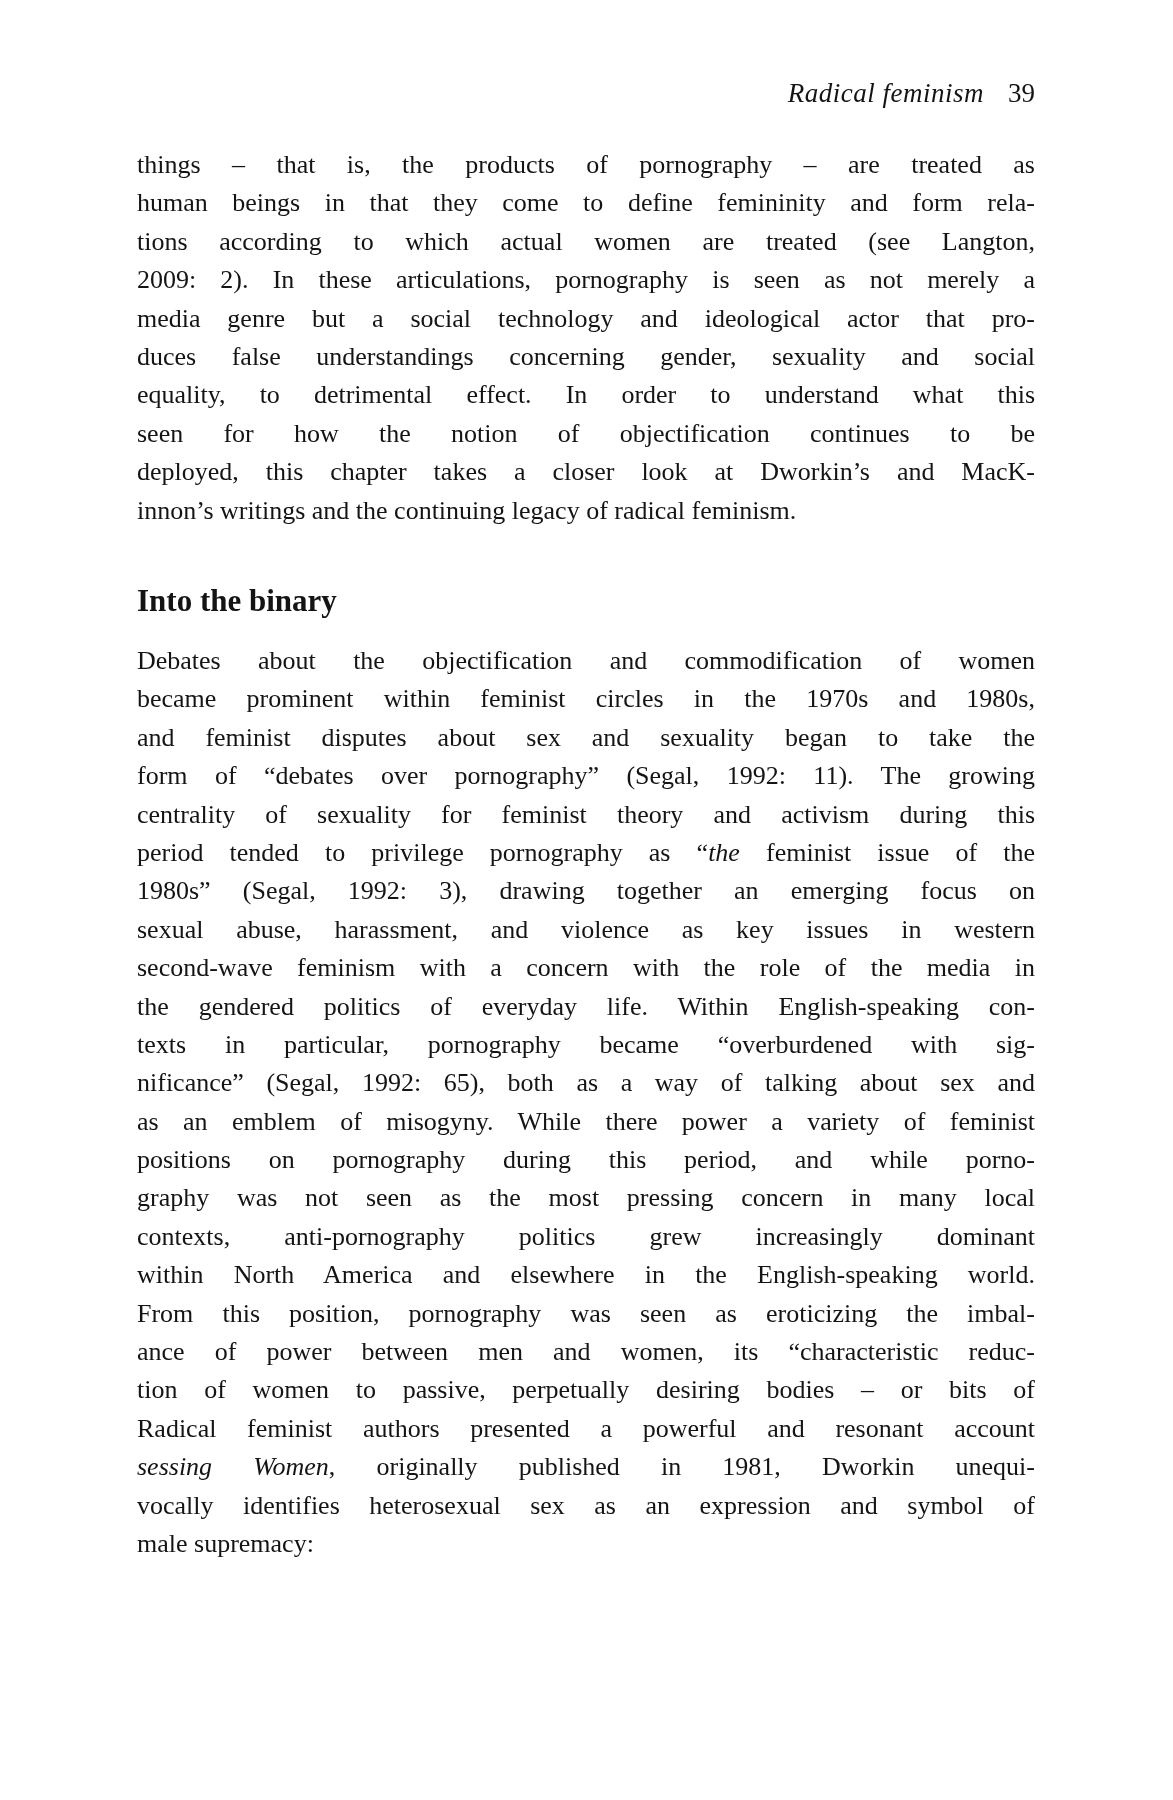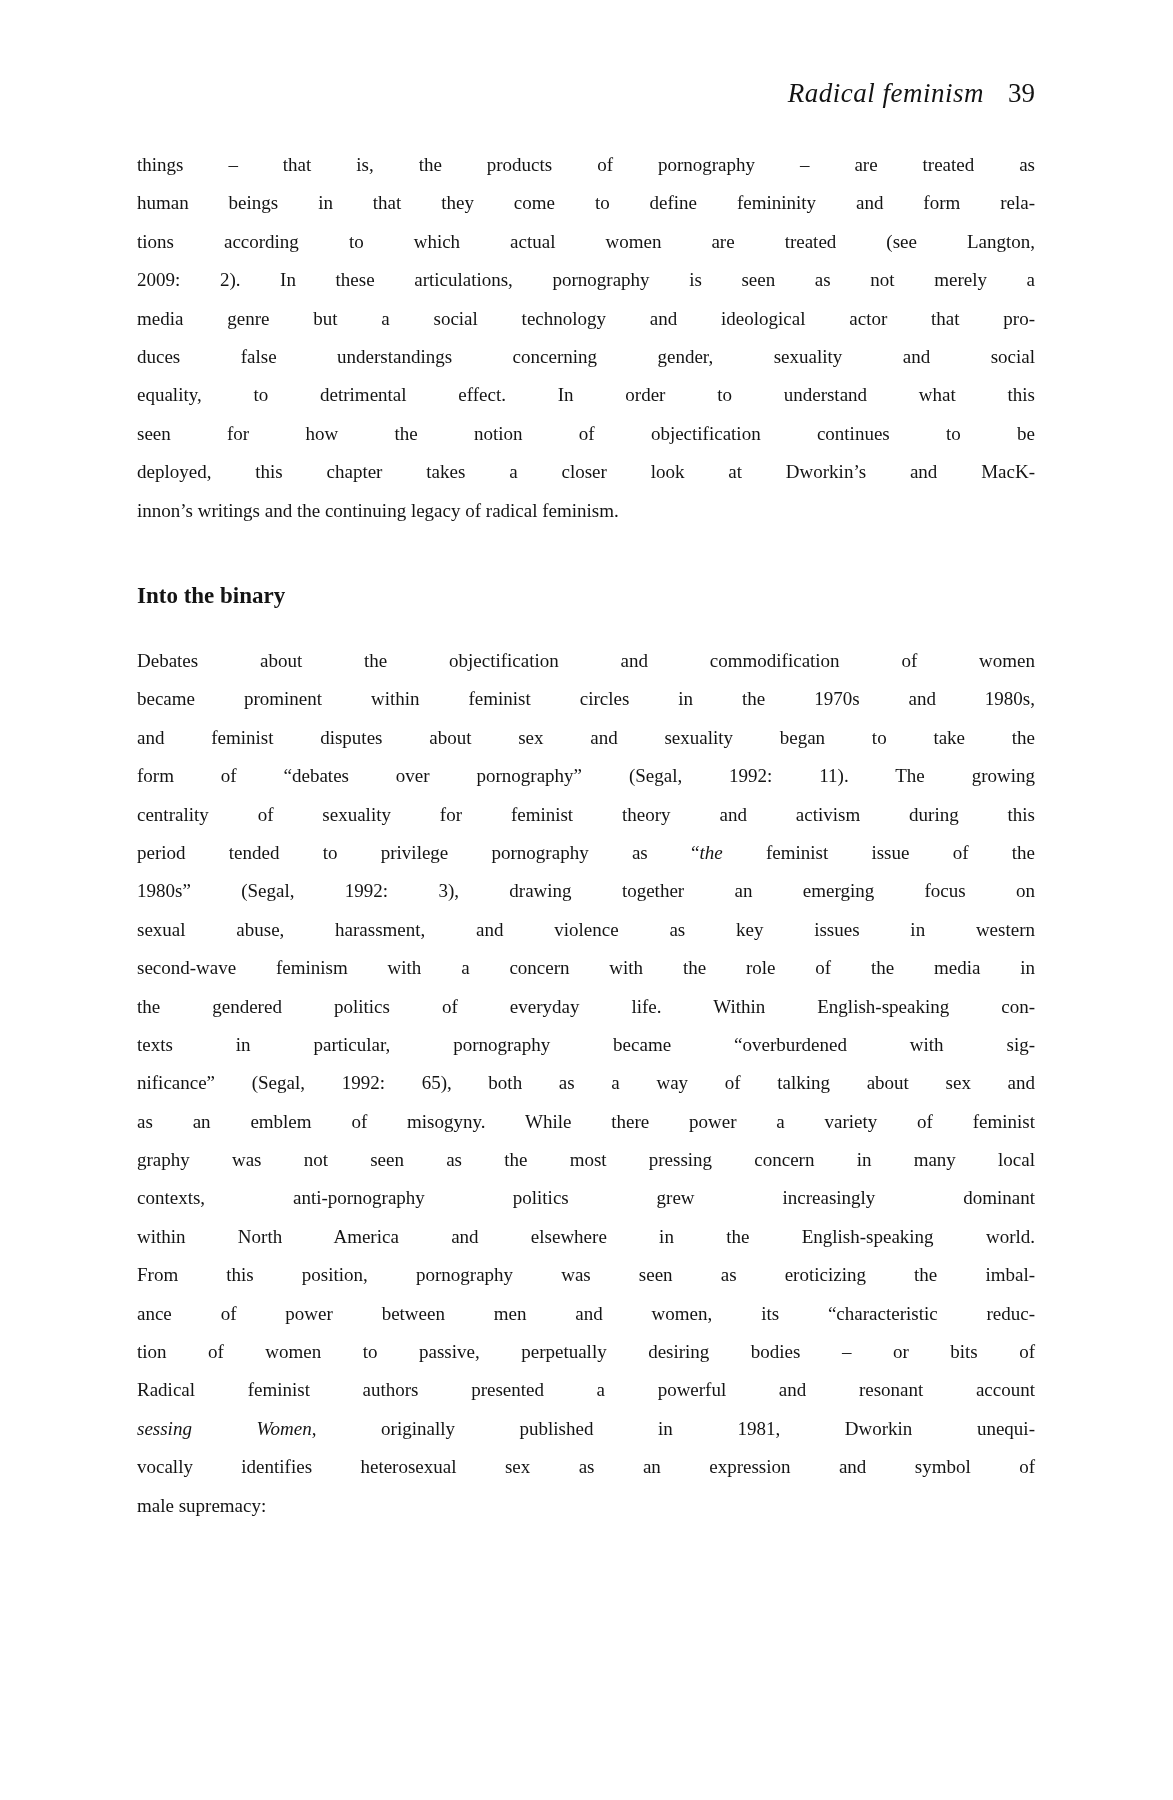--- a/index.html
+++ b/index.html
@@ -2,24 +2,24 @@
 <html><head>
 <meta charset="utf-8">
 <style>
   html, body { margin:0; padding:0; background:#ffffff; }
   body { width:1173px; height:1800px; position:relative; overflow:hidden;
          font-family:"Liberation Serif","DejaVu Serif",serif; color:#141414; }
   .header { position:absolute; top:78px; left:700px; width:335px; height:40px;
             font-size:27px; display:flex; justify-content:flex-end; align-items:baseline; gap:24px; }
   .header .title { font-style:italic; letter-spacing:0.5px; }
   .block { position:absolute; left:137px; width:898px; }
-  .line { height:38.4px; line-height:38.4px; font-size:19px; white-space:nowrap;
+  .line { height:38.4px; line-height:38.4px; font-size:26px; white-space:nowrap;
           text-align:justify; text-align-last:justify; }
   .line.last { text-align-last:left; }
-  .heading { position:absolute; left:137px; top:583px; font-size:23px; font-weight:bold; }
+  .heading { position:absolute; left:137px; top:583px; font-size:31px; font-weight:bold; }
   i { font-style:italic; }
 </style>
 </head>
 <body>
 
 <div class="header">
   <span class="title">Radical feminism</span>
   <span>39</span>
 </div>
 
@@ -45,20 +45,21 @@
     <div class="line">form of “debates over pornography” (Segal, 1992: 11). The growing</div>
     <div class="line">centrality of sexuality for feminist theory and activism during this</div>
     <div class="line">period tended to privilege pornography as “<i>the</i> feminist issue of the</div>
     <div class="line">1980s” (Segal, 1992: 3), drawing together an emerging focus on</div>
     <div class="line">sexual abuse, harassment, and violence as key issues in western</div>
     <div class="line">second-wave feminism with a concern with the role of the media in</div>
     <div class="line">the gendered politics of everyday life. Within English-speaking con-</div>
     <div class="line">texts in particular, pornography became “overburdened with sig-</div>
     <div class="line">nificance” (Segal, 1992: 65), both as a way of talking about sex and</div>
     <div class="line">as an emblem of misogyny. While there power a variety of feminist</div>
+    <div class="line">positions on pornography during this period, and while porno-</div>
     <div class="line">graphy was not seen as the most pressing concern in many local</div>
     <div class="line">contexts, anti-pornography politics grew increasingly dominant</div>
     <div class="line">within North America and elsewhere in the English-speaking world.</div>
     <div class="line">From this position, pornography was seen as eroticizing the imbal-</div>
     <div class="line">ance of power between men and women, its “characteristic reduc-</div>
     <div class="line">tion of women to passive, perpetually desiring bodies – or bits of</div>
     <div class="line">Radical feminist authors presented a powerful and resonant account</div>
     <div class="line"><i>sessing Women</i>, originally published in 1981, Dworkin unequi-</div>
     <div class="line">vocally identifies heterosexual sex as an expression and symbol of</div>
     <div class="line last">male supremacy:</div>

